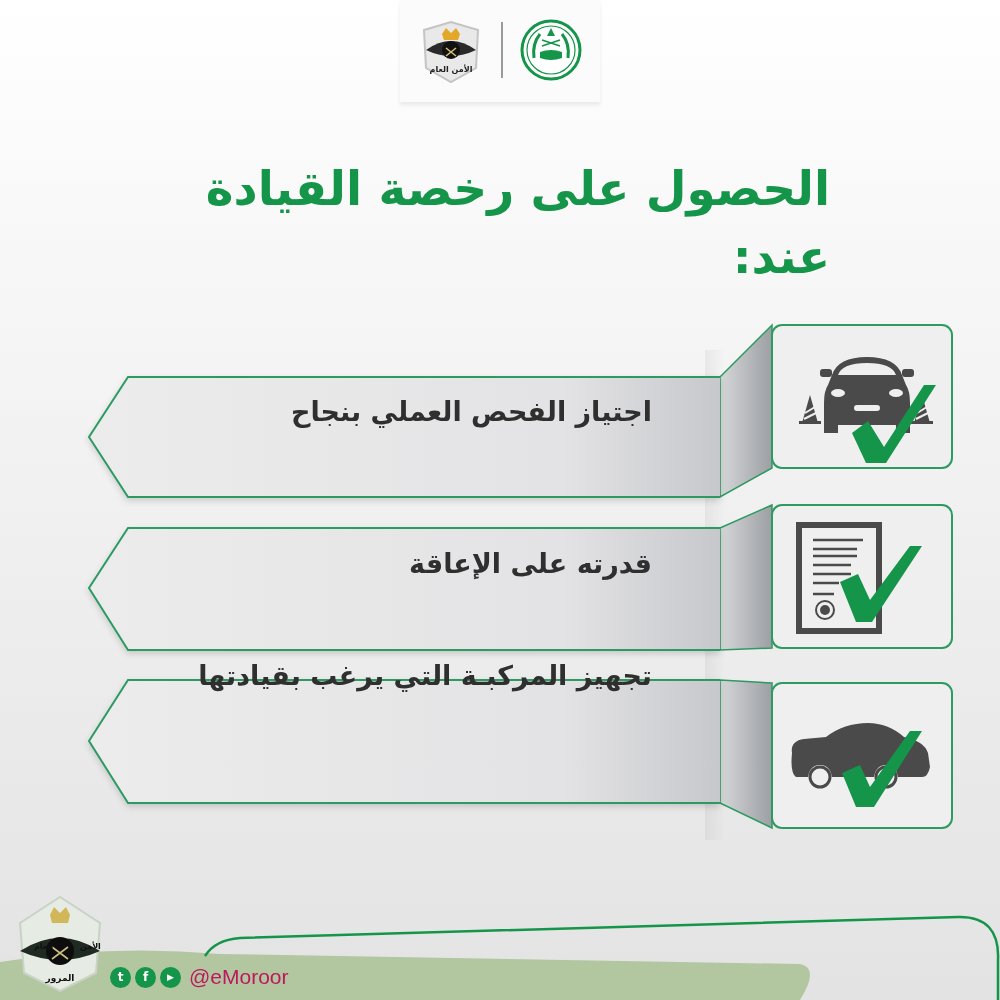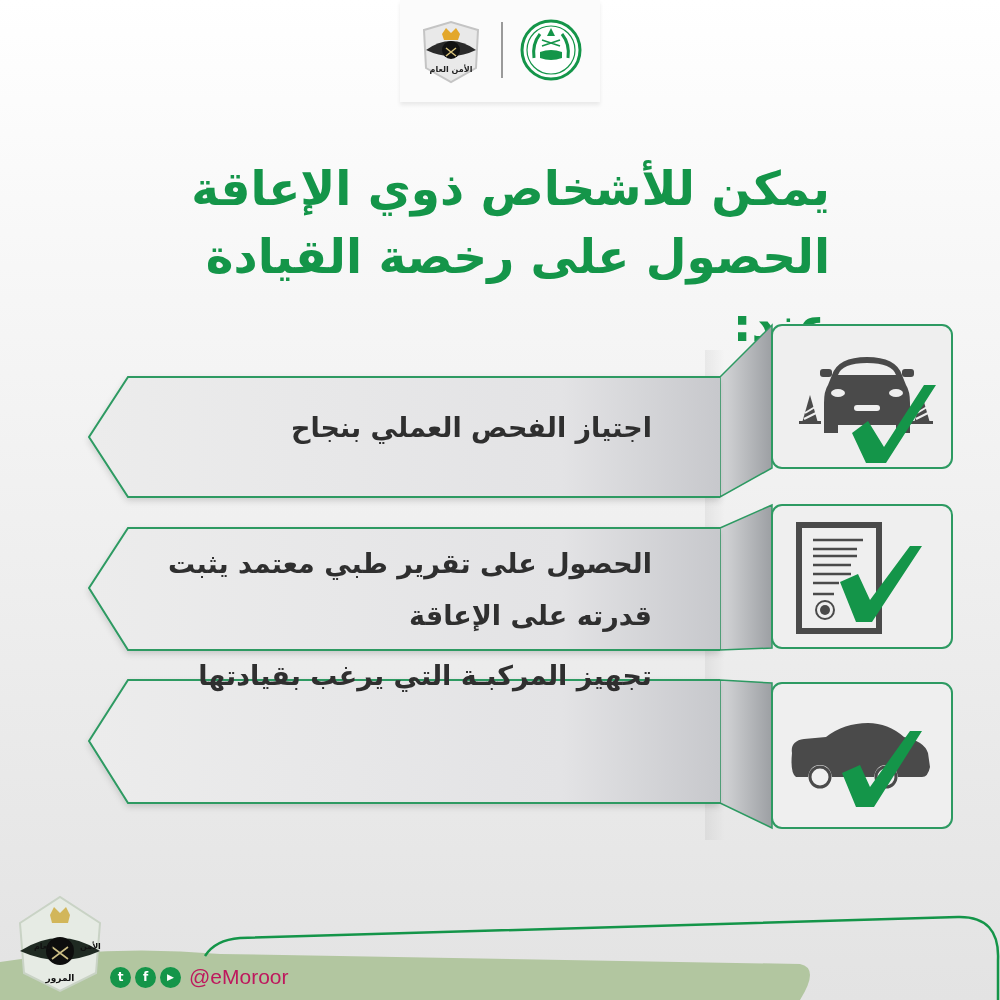--- a/index.html
+++ b/index.html
@@ -46,21 +46,20 @@
 <svg class="abs" style="left:520px;top:18px" width="62" height="64" viewBox="0 0 62 64">
   <circle cx="31" cy="32" r="29" fill="#fff" stroke="#149549" stroke-width="3"></circle>
   <circle cx="31" cy="32" r="24" fill="none" stroke="#149549" stroke-width="1.2"></circle>
   <path d="M14 40 Q12 26 20 16 M48 40 Q50 26 42 16" stroke="#149549" stroke-width="3" fill="none"></path>
   <path d="M31 10 L27 18 L35 18 Z" fill="#149549"></path>
   <path d="M22 28 L40 22 M22 22 L40 28" stroke="#149549" stroke-width="1.6"></path>
   <path d="M20 34 Q31 30 42 34 L42 40 Q31 44 20 40 Z" fill="#149549"></path>
 </svg>
 
 <div class="abs title">
-  <div>يمكن للأشخاص ذوي الإعاقة</div>
   <div>الحصول على رخصة القيادة عند:</div>
 </div>
 
 <div class="abs" style="left:705px;top:350px;width:20px;height:490px;background:linear-gradient(to right, rgba(0,0,0,0.05), rgba(0,0,0,0));"></div>
 
 <svg class="abs" style="left:0;top:0" width="1000" height="1000">
   <defs>
     <linearGradient id="bannerGrad" x1="0" x2="1" y1="0" y2="0">
       <stop offset="0" stop-color="#ececec"></stop>
       <stop offset="0.75" stop-color="#e3e3e5"></stop>
@@ -87,42 +86,41 @@
     <rect x="772" y="505" width="180" height="143" rx="10" fill="#efefef" stroke="#2d9a62" stroke-width="2"></rect>
   </g>
 
   <g>
     <path d="M720 680 L772 683 L772 828 L720 803 Z" fill="url(#connGrad)" stroke="#2d9a62" stroke-width="1.5"></path>
     <path d="M720 680 L128 680 L89 741 L128 803 L720 803" fill="url(#bannerGrad)" stroke="#2d9a62" stroke-width="2" filter="url(#sh)"></path>
     <rect x="772" y="683" width="180" height="145" rx="10" fill="#efefef" stroke="#2d9a62" stroke-width="2"></rect>
   </g>
 </svg>
 
-<div class="abs" style="left:130px;top:402px;width:522px;">
+<div class="abs" style="left:130px;top:386px;width:522px;">
   <div class="banner-text">اجتياز الفحص العملي بنجاح</div>
 </div>
 <svg class="abs" style="left:796px;top:355px" width="142" height="110" viewBox="0 0 142 110">
   <path d="M6 68 L14 40 L22 68 Z" fill="#4a4a4a"></path>
   <path d="M9 58 L19 52 M8 64 L20 58" stroke="#efefef" stroke-width="2"></path>
   <rect x="3" y="66" width="22" height="3" fill="#4a4a4a"></rect>
   <path d="M118 68 L126 40 L134 68 Z" fill="#4a4a4a"></path>
   <path d="M121 58 L131 52 M120 64 L132 58" stroke="#efefef" stroke-width="2"></path>
   <rect x="115" y="66" width="22" height="3" fill="#4a4a4a"></rect>
   <rect x="24" y="14" width="12" height="8" rx="3" fill="#4a4a4a"></rect>
   <rect x="106" y="14" width="12" height="8" rx="3" fill="#4a4a4a"></rect>
   <path d="M36 20 Q42 2 71 2 Q100 2 106 20 L110 30 Q114 36 114 48 L114 78 L100 78 L100 70 L42 70 L42 78 L28 78 L28 48 Q28 36 32 30 Z" fill="#4a4a4a"></path>
   <path d="M42 20 Q46 8 71 8 Q96 8 100 20 Z" fill="#efefef"></path>
   <ellipse cx="42" cy="38" rx="7" ry="4" fill="#efefef"></ellipse>
   <ellipse cx="100" cy="38" rx="7" ry="4" fill="#efefef"></ellipse>
   <rect x="58" y="50" width="26" height="6" rx="3" fill="#efefef"></rect>
   <path d="M56 78 L72 66 L88 92 L128 30 L140 30 L90 108 L70 108 Z" fill="#149549"></path>
 </svg>
 
 <div class="abs" style="left:130px;top:538px;width:522px;">
-  <div class="banner-text">الحصول على تقرير طبي معتمد يثبت</div>
   <div class="banner-text">قدرته على الإعاقة</div>
 </div>
 <svg class="abs" style="left:796px;top:522px" width="130" height="114" viewBox="0 0 130 114">
   <rect x="3" y="3" width="80" height="106" fill="#efefef" stroke="#4a4a4a" stroke-width="6"></rect>
   <g stroke="#4a4a4a" stroke-width="2.5">
     <line x1="17" y1="18" x2="67" y2="18"></line>
     <line x1="17" y1="27" x2="61" y2="27"></line>
     <line x1="17" y1="34" x2="61" y2="34"></line>
     <line x1="17" y1="43" x2="55" y2="43"></line>
     <line x1="17" y1="52" x2="55" y2="52"></line>

